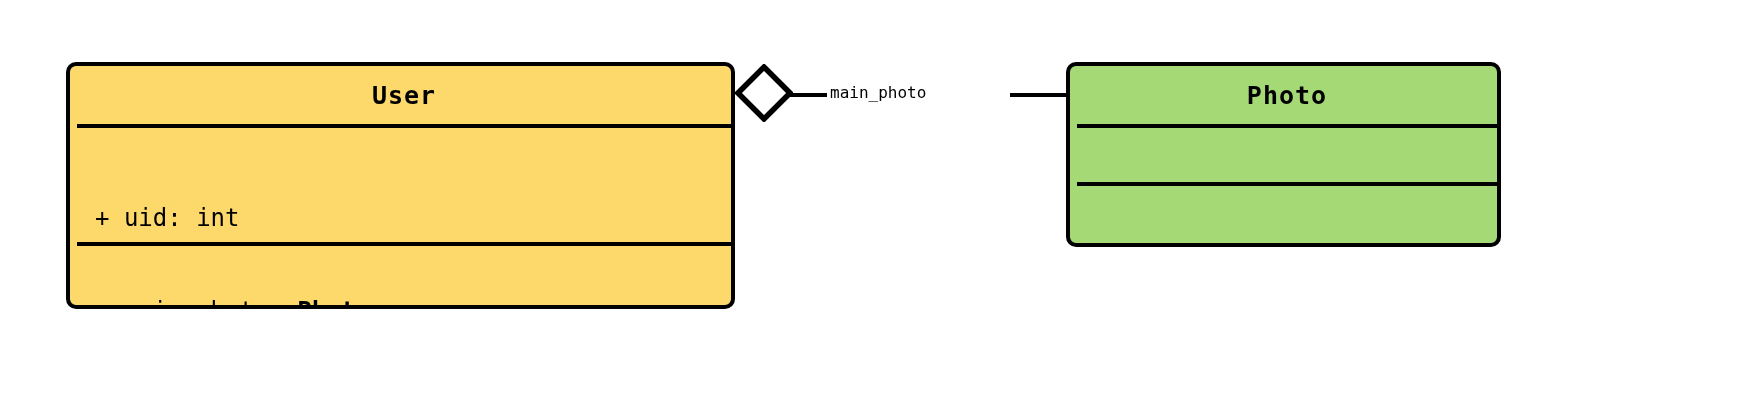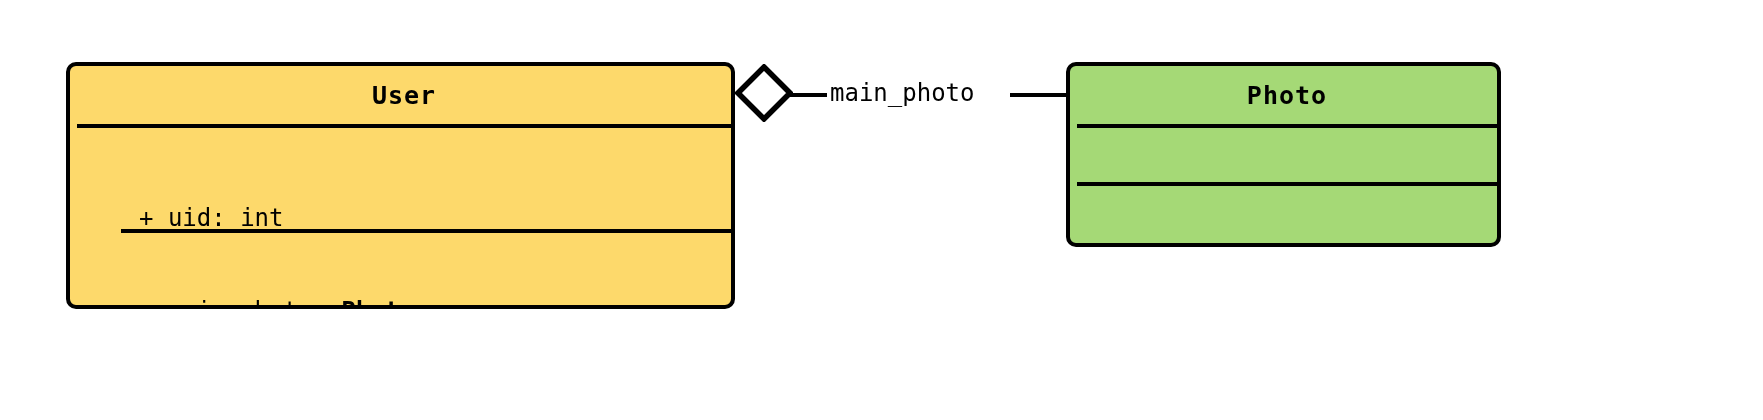--- a/index.html
+++ b/index.html
@@ -62,21 +62,21 @@
 
   
   #user-class {
     left: 66px;
     top: 62px;
     width: 669px;
     height: 247px;
     background: #FDD96B;
   }
   #user-title-compartment { height: 62px; }
-  #user-attributes-compartment { height: 105px; padding-top: 14px; margin-left: 44px; }
+  #user-attributes-compartment { height: 118px; padding-top: 14px; }
   #user-methods-compartment { height: 74px; padding-top: 20px; }
 
   
   #photo-class {
     left: 1066px;
     top: 62px;
     width: 435px;
     height: 185px;
     background: #A5D976;
   }
@@ -104,21 +104,21 @@
     position: absolute;
     left: 735px;
     top: 64px;
     width: 58px;
     height: 58px;
   }
   #assoc-label {
     position: absolute;
     left: 827px;
     top: 78px;
-    font-size: 24px;
+    font-size: 16px;
     color: #000000;
     background: #ffffff;
     padding: 0 3px;
     white-space: pre;
     line-height: 30px;
   }
 </style>
 </head>
 <body>
 

